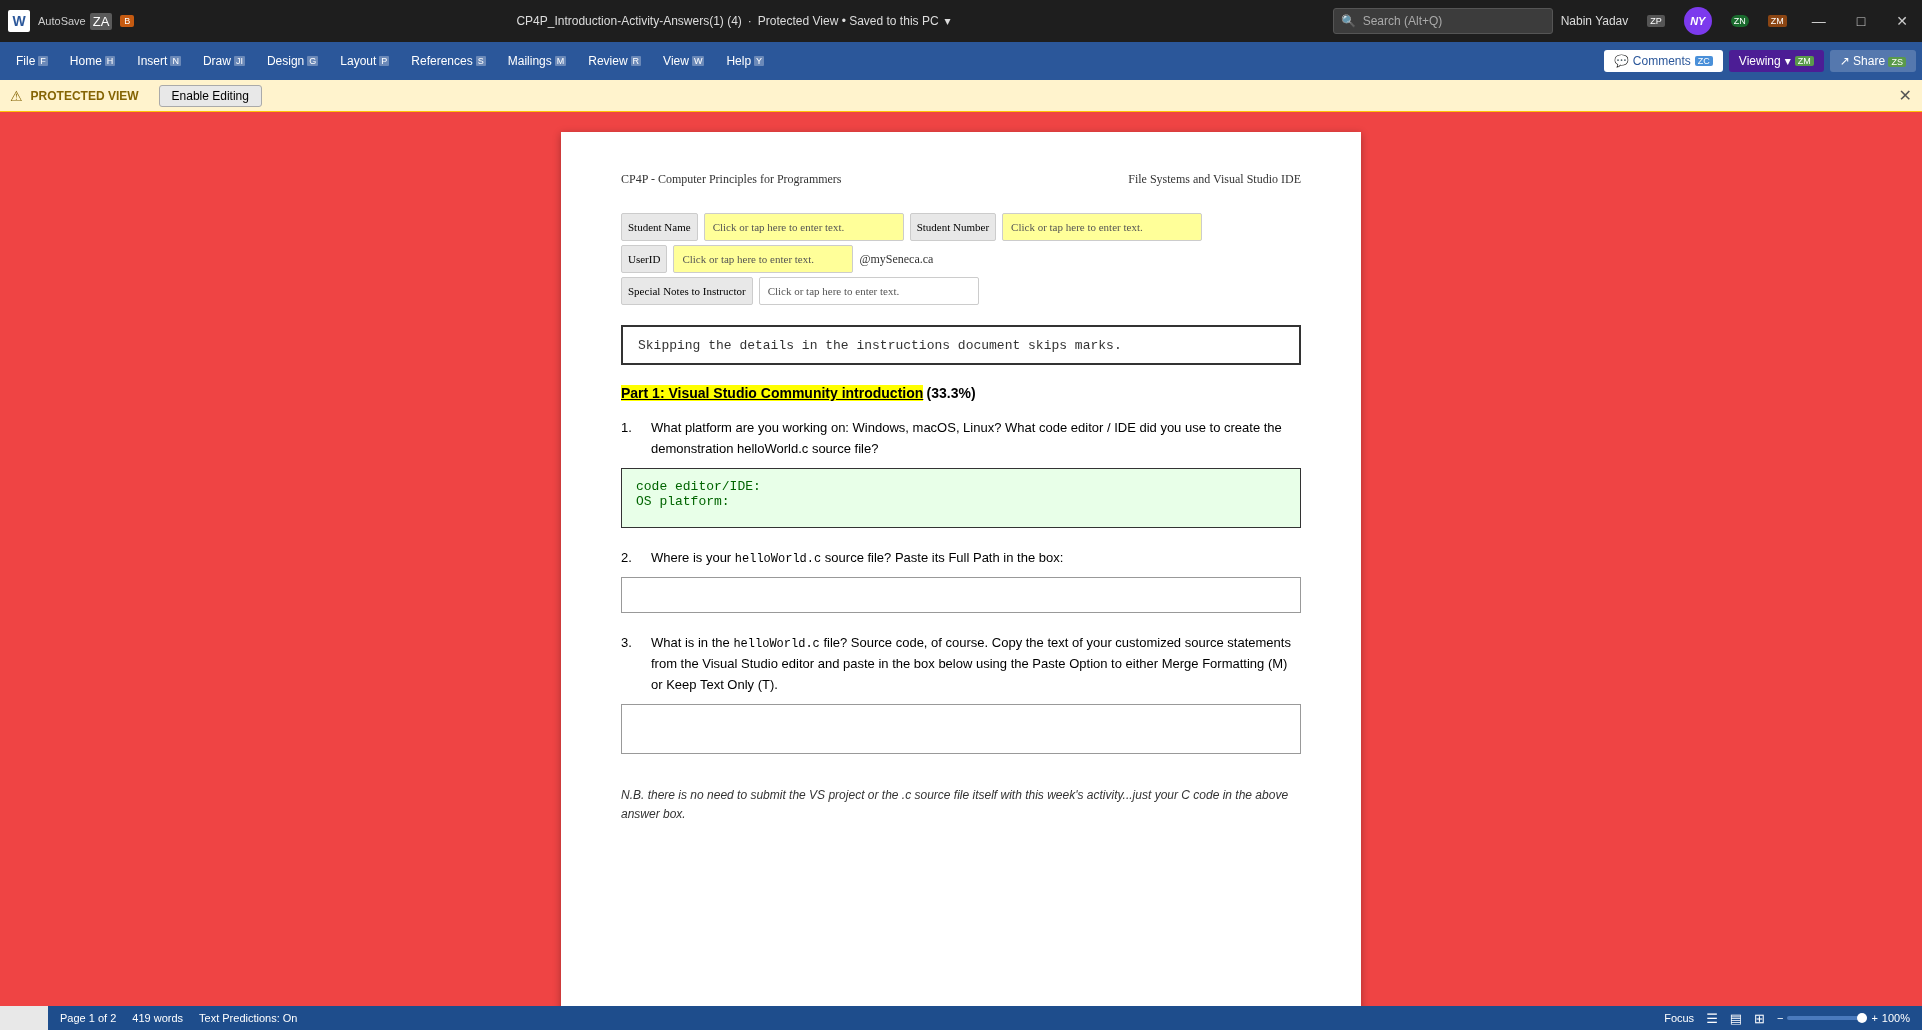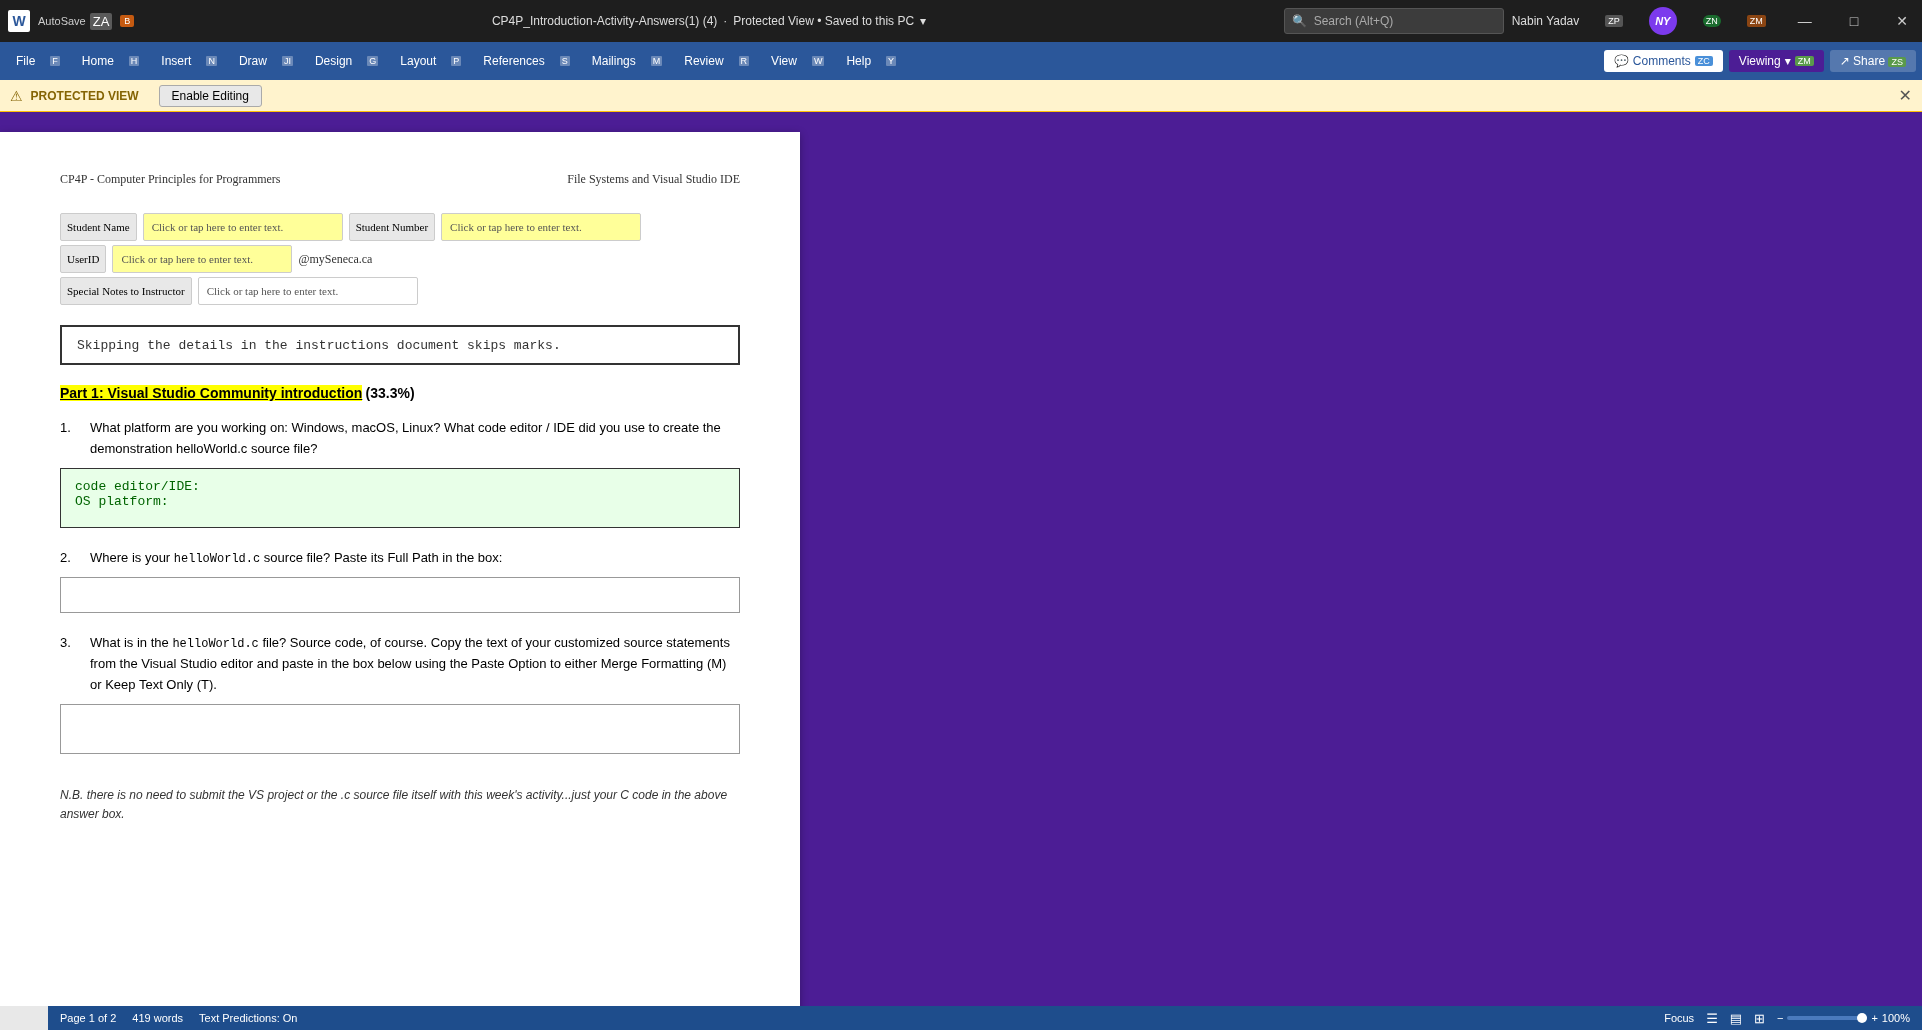--- a/index.html
+++ b/index.html
@@ -68,21 +68,21 @@
       display: flex;
       align-items: center;
       padding: 0 8px;
       gap: 6px;
       color: #aaa;
       font-size: 12px;
     }
     #title-bar-right {
       display: flex;
       align-items: center;
-      gap: 26px;
+      gap: 19px;
       color: #ddd;
       font-size: 12px;
     }
     #user-avatar {
       width: 28px;
       height: 28px;
       background: #7c3aed;
       border-radius: 50%;
       display: flex;
       align-items: center;
@@ -110,21 +110,21 @@
       flex-shrink: 0;
     }
     .menu-item {
       color: white;
       font-size: 12px;
       padding: 4px 10px;
       cursor: pointer;
       border-radius: 3px;
       display: flex;
       align-items: center;
-      gap: 15px;
+      gap: 3px;
     }
     .menu-item .key-badge {
       background: rgba(255,255,255,0.3);
       font-size: 9px;
       padding: 0 2px;
       border-radius: 1px;
     }
     #menu-right {
       margin-left: auto;
       display: flex;
@@ -201,23 +201,23 @@
     #protected-bar-close {
       margin-left: auto;
       cursor: pointer;
       color: #555;
       font-size: 16px;
     }
 
     
     #main-area {
       flex: 1;
-      background: #4c1d95;
-      display: flex;
-      justify-content: flex-start;
+      background: #ef4444;
+      display: flex;
+      justify-content: center;
       padding: 20px 0;
       overflow-y: auto;
     }
 
     
     #document-page {
       background: white;
       width: 800px;
       min-height: 900px;
       padding: 40px 60px;

